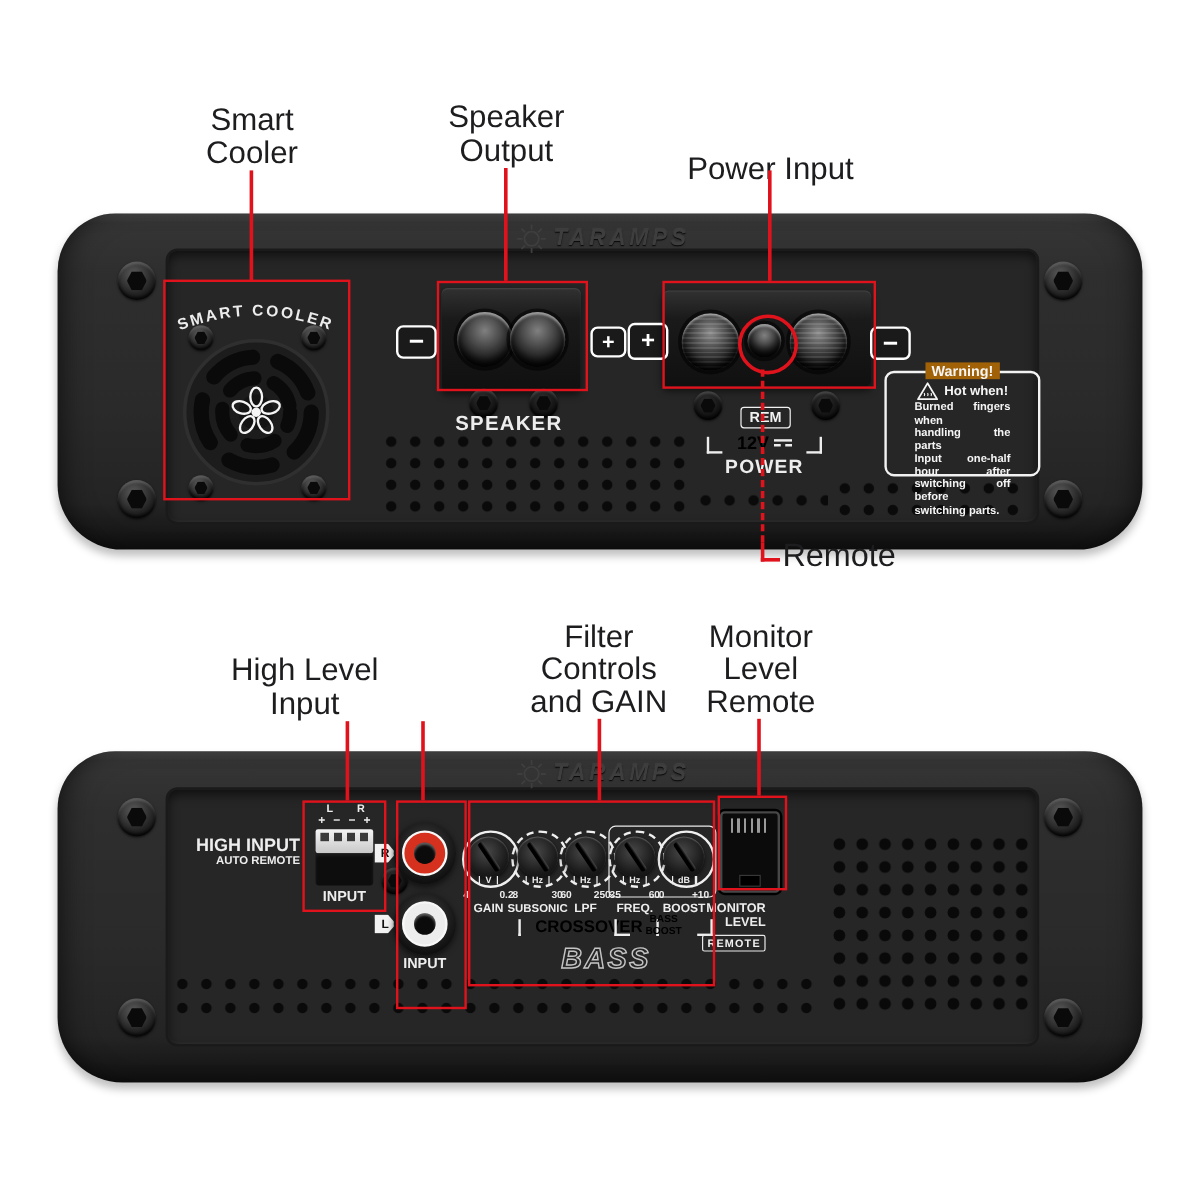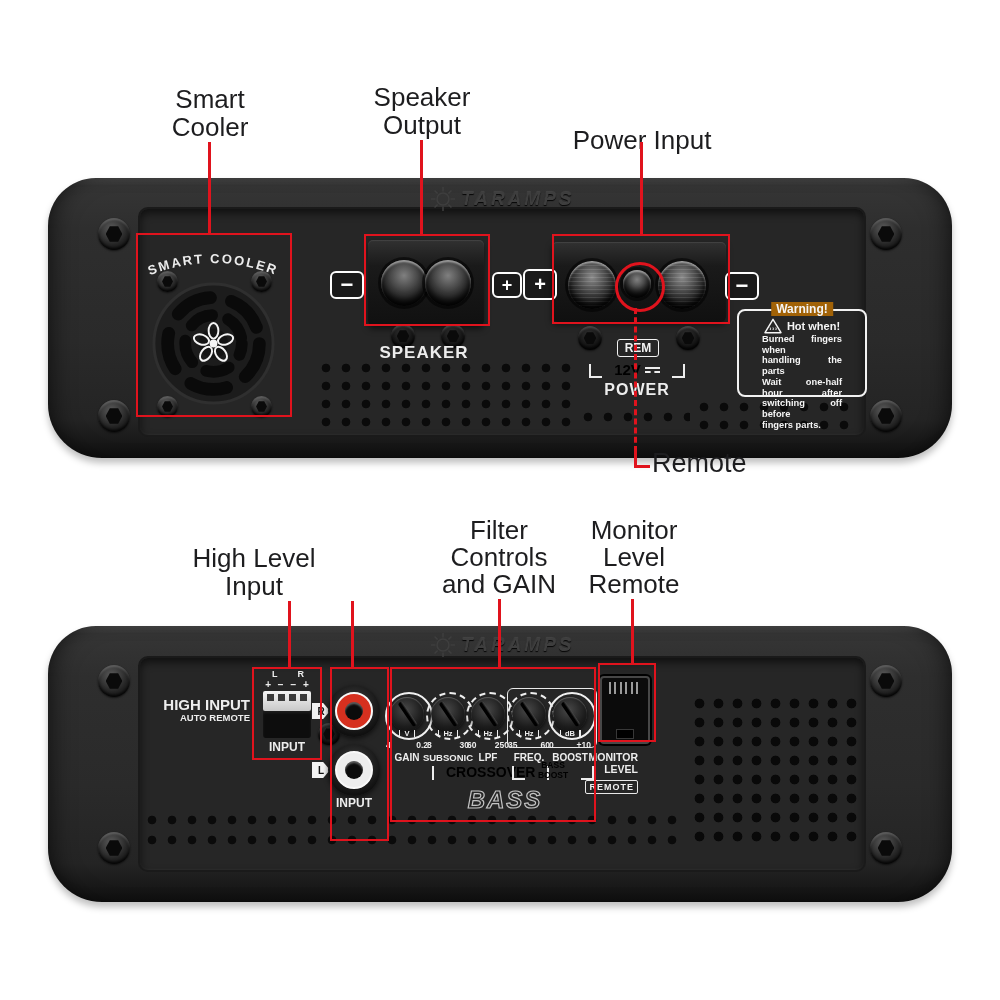--- a/index.html
+++ b/index.html
@@ -197,23 +197,23 @@
     <span class="warn-title">Warning!</span>
     <div class="warn-sub">
       <svg width="18" height="16" viewBox="0 0 20 18">
         <path d="M10 1.5 L19 16.5 H1 Z" fill="none" stroke="#f5f5f5" stroke-width="1.6" stroke-linejoin="round"></path>
         <path d="M6.8 13.5q.9-1.4 0-2.8 M10 13.5q.9-1.4 0-2.8 M13.2 13.5q.9-1.4 0-2.8" fill="none" stroke="#f5f5f5" stroke-width="1.1"></path>
       </svg>
       <span>Hot when!</span>
     </div>
     <div class="warn-line">Burned fingers when</div>
     <div class="warn-line">handling the parts</div>
-    <div class="warn-line">Wait one-half hour after</div>
+    <div class="warn-line">Input one-half hour after</div>
     <div class="warn-line">switching off before</div>
-    <div class="warn-line last">fingers parts.</div>
+    <div class="warn-line last">switching parts.</div>
   </div>
 
   <div class="vents" style="left:316px;top:359px;width:262px;height:70px;"></div>
   <div class="vents" style="left:578px;top:408px;width:112px;height:20px;"></div>
   <div class="vents" style="left:694px;top:398px;width:162px;height:34px;"></div>
 
   <div class="callout" style="left:130px;top:85px;width:160px;">
     <div>Smart</div>
     <div>Cooler</div>
   </div>

